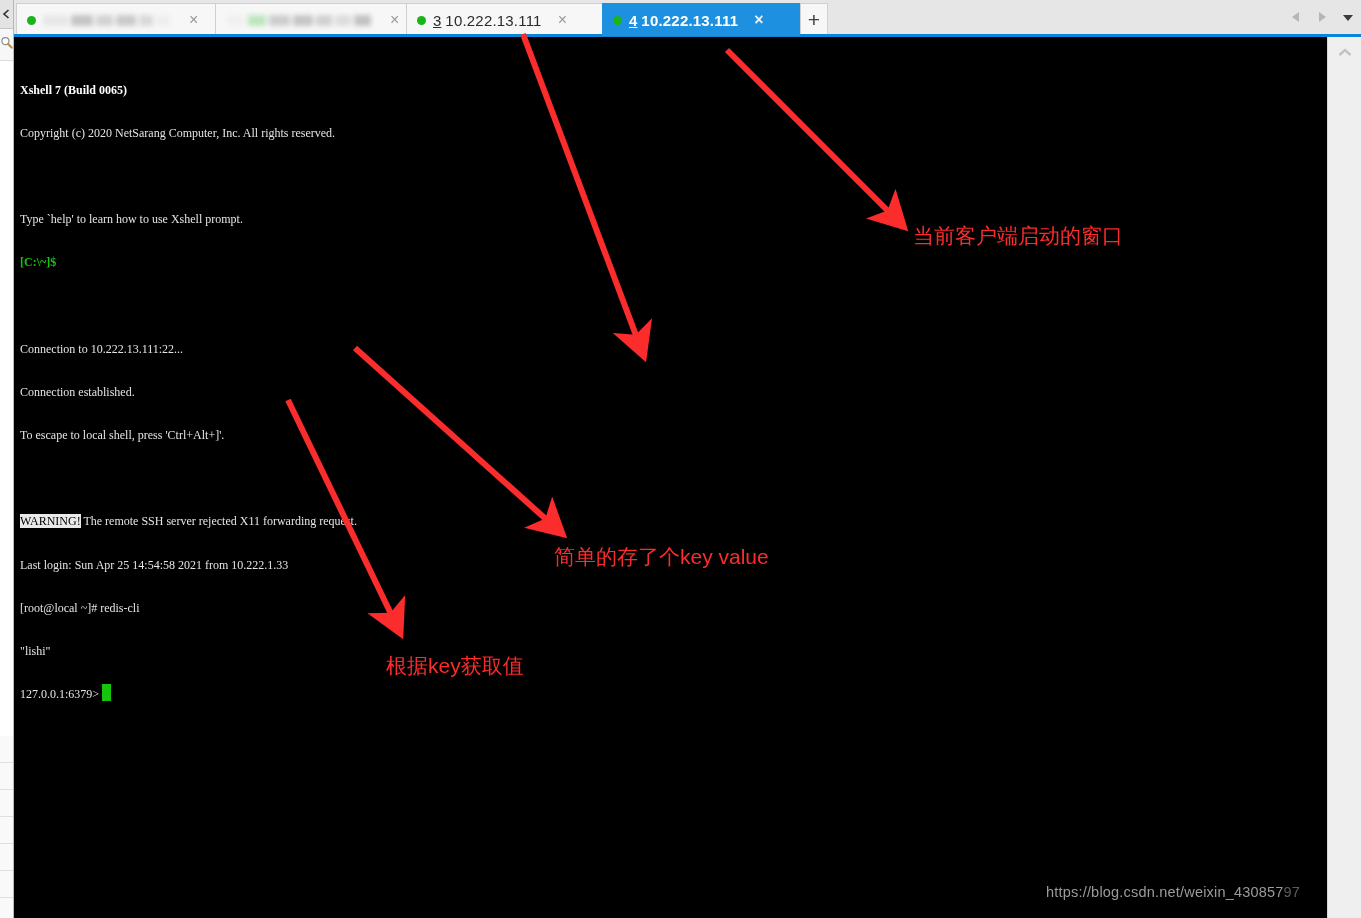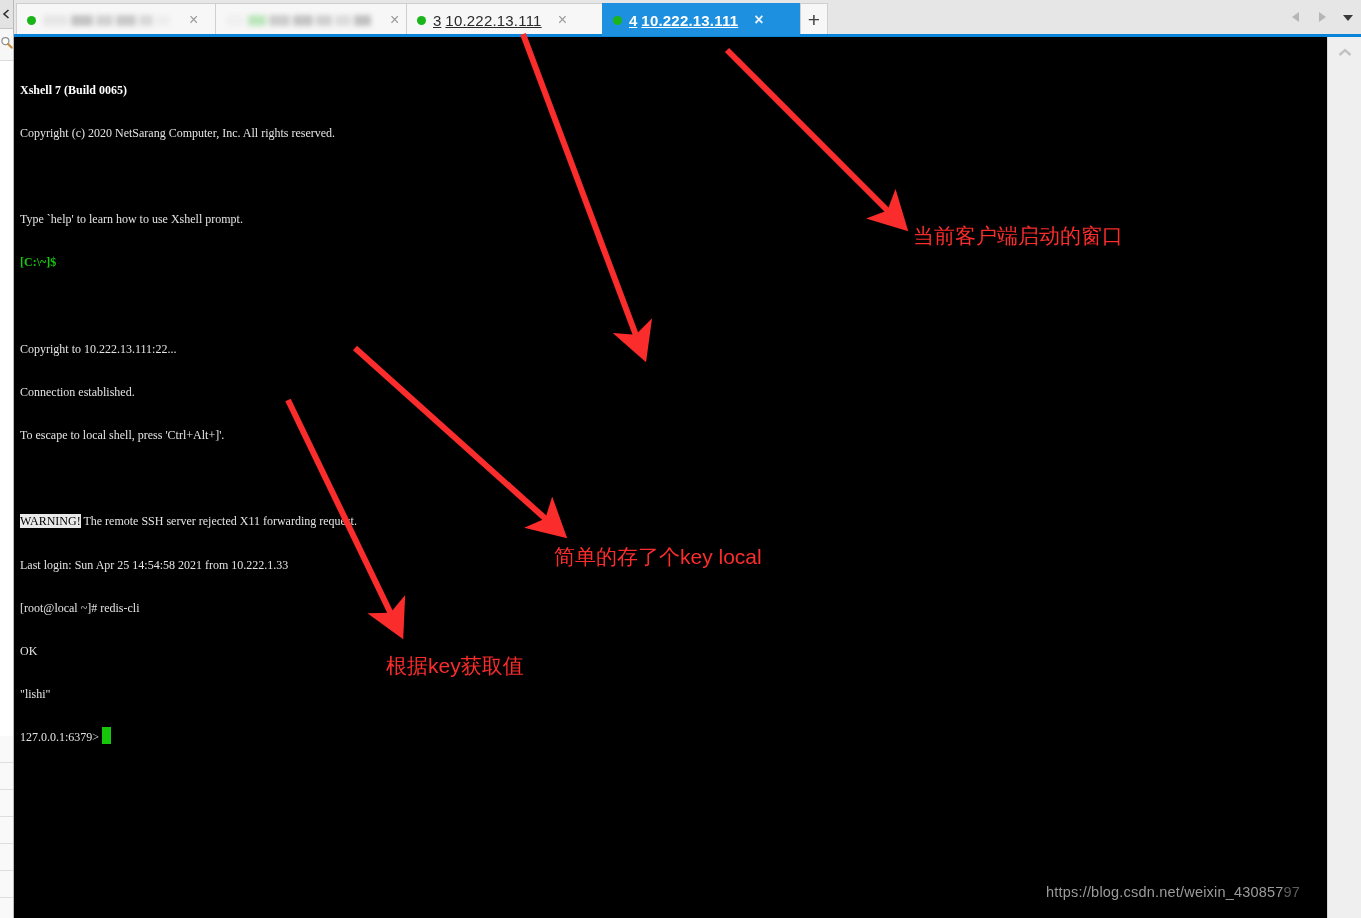--- a/index.html
+++ b/index.html
@@ -112,21 +112,21 @@
     width: 9px; height: 9px;
     border-radius: 50%;
     background: #19b519;
     margin-right: 7px;
     flex: 0 0 auto;
   }
   .tab .accel {
     text-decoration: underline;
     margin-right: 4px;
   }
-  .tab .tlabel { letter-spacing: .2px; text-decoration: underline; }
+  .tab .tlabel { letter-spacing: .2px; }
   .tab .closex {
     margin-left: 16px;
     font-size: 16px;
     color: #9a9a9a;
     line-height: 1;
     font-family: "Liberation Sans", sans-serif;
   }
   .tab.active .closex { color: #e9f4fc; }
 
   
@@ -354,28 +354,27 @@
   <div id="blueline"></div>
 
   <div id="terminal">
     <div id="termtext">
 <div class="l-bold">Xshell 7 (Build 0065)</div>
 <div class="l-white">Copyright (c) 2020 NetSarang Computer, Inc. All rights reserved.</div>
 <div class="l-blank">&nbsp;</div>
 <div class="l-white">Type `help' to learn how to use Xshell prompt.</div>
 <div class="l-green">[C:\~]$</div>
 <div class="l-blank">&nbsp;</div>
-<div class="l-white">Copyright to 10.222.13.111:22...</div>
+<div class="l-white">Connection to 10.222.13.111:22...</div>
 <div class="l-white">Connection established.</div>
 <div class="l-white">To escape to local shell, press 'Ctrl+Alt+]'.</div>
 <div class="l-blank">&nbsp;</div>
 <div class="l-white"><span class="warnchip">WARNING!</span><span> The remote SSH server rejected X11 forwarding request.</span></div>
 <div class="l-white">Last login: Sun Apr 25 14:54:58 2021 from 10.222.1.33</div>
 <div class="l-white">[root@local ~]# redis-cli</div>
-<div class="l-white">OK</div>
 <div class="l-white">"lishi"</div>
 <div class="l-white"><span>127.0.0.1:6379&gt; </span><span id="cursor"></span></div>
     </div>
   </div>
 
   <div id="vscroll">
     <div id="vscroll-up">
       <span>
         <svg width="16" height="11" viewBox="0 0 16 11">
             <polyline points="2.5,8 8,3 13.5,8" fill="none" stroke="#c2c2c2" stroke-width="2.4"></polyline>
@@ -394,20 +393,20 @@
     <line x1="727" y1="50" x2="890" y2="213" stroke="#fb2c2c" stroke-width="6" marker-end="url(#ah)"></line>
 
     <line x1="523" y1="34" x2="637" y2="338" stroke="#fb2c2c" stroke-width="6" marker-end="url(#ah)"></line>
 
     <line x1="355" y1="348" x2="548" y2="521" stroke="#fb2c2c" stroke-width="6" marker-end="url(#ah)"></line>
 
     <line x1="288" y1="400" x2="392" y2="616" stroke="#fb2c2c" stroke-width="6" marker-end="url(#ah)"></line>
   </svg>
 
   <div class="anno-text" style="left:913px; top:222px;">当前客户端启动的窗口</div>
-  <div class="anno-text" style="left:554px; top:543px;">简单的存了个key  local</div>
+  <div class="anno-text" style="left:554px; top:543px;">简单的存了个key  value</div>
   <div class="anno-text" style="left:386px; top:652px;">根据key获取值</div>
 
   <div id="watermark">
     <span>https://blog.csdn.net/weixin_430857</span><span class="faded">97</span>
   </div>
 
 </div>
 
 </body></html>

